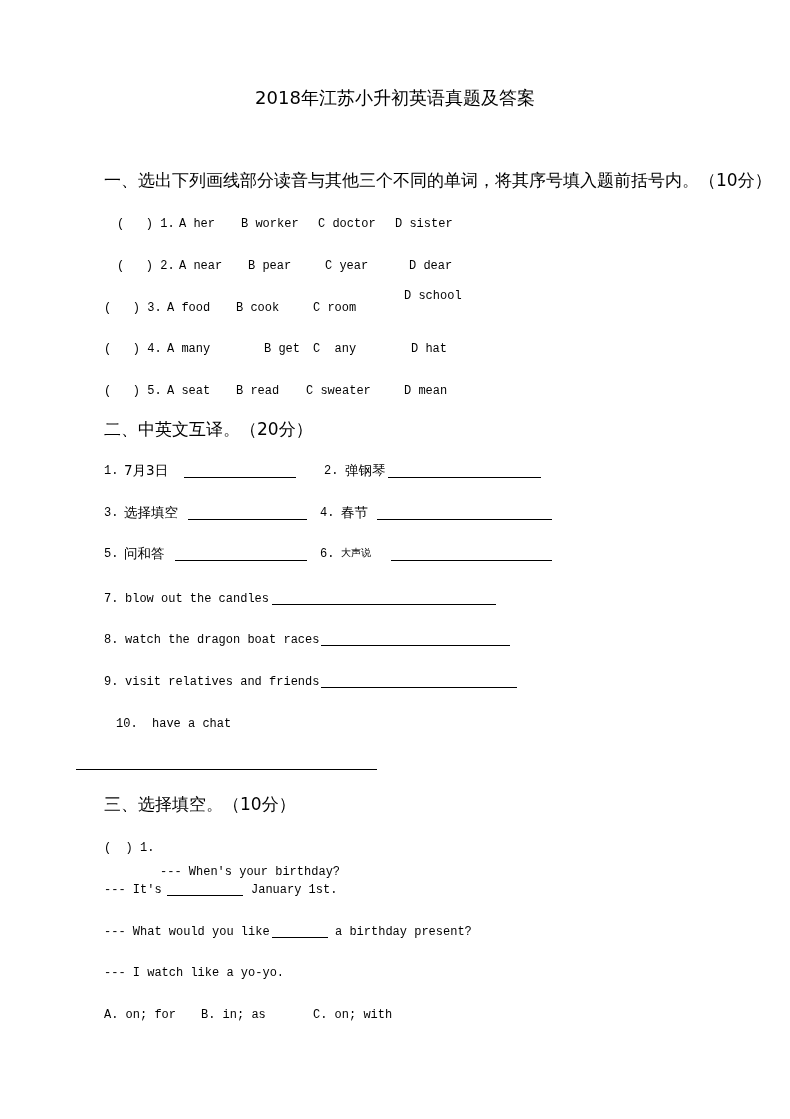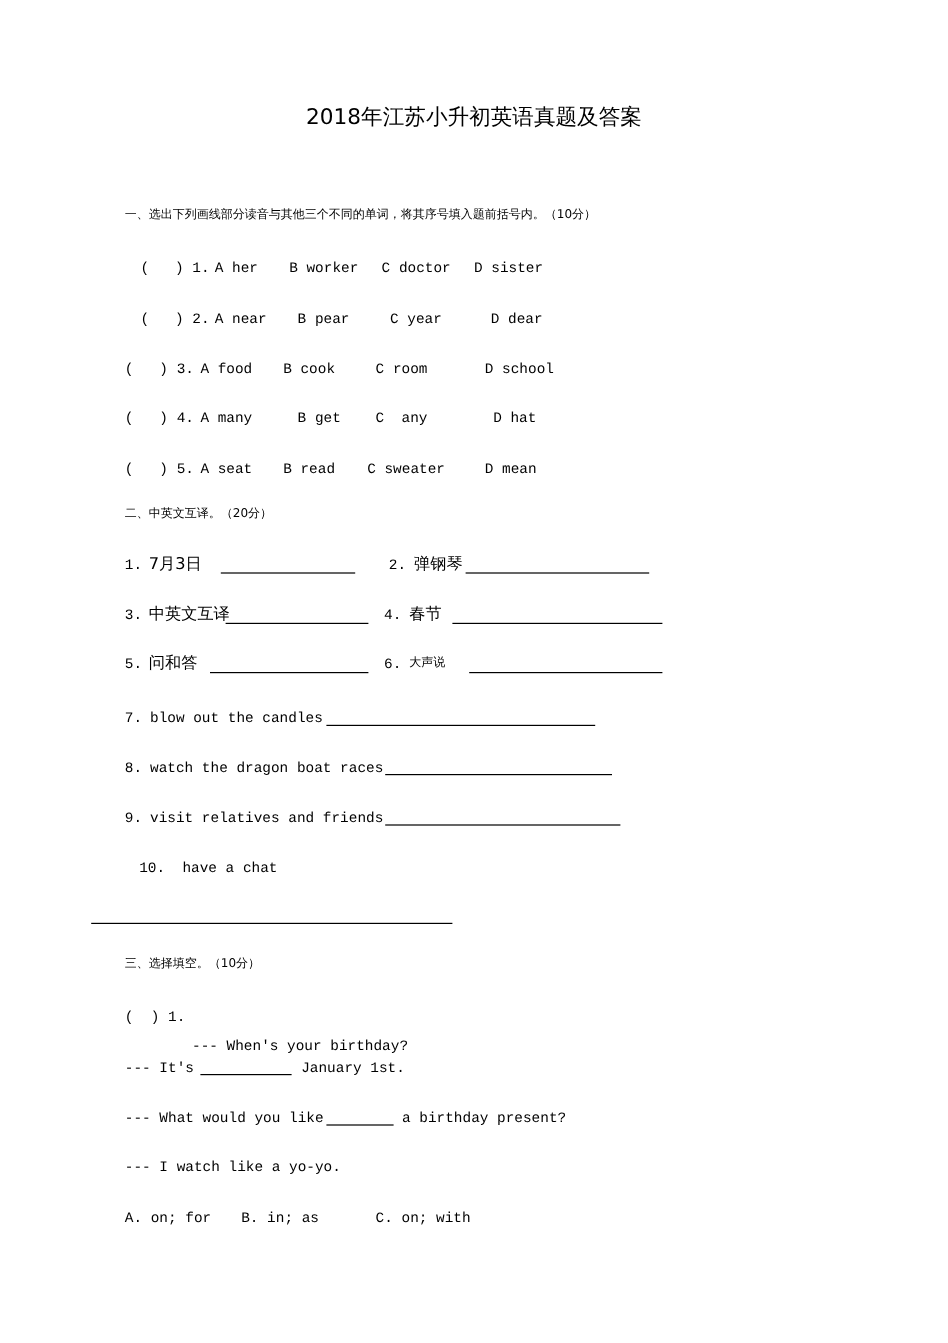--- a/index.html
+++ b/index.html
@@ -17,21 +17,21 @@
       font-size: 12px;
     }
     .abs { position: absolute; white-space: pre; line-height: 16px; }
     .cjk { font-family: "DejaVu Sans", "Liberation Sans", sans-serif; }
     .title {
       font-family: "DejaVu Sans", "Liberation Sans", sans-serif;
       font-size: 18px;
       line-height: 22px;
       left: 0; width: 790px; text-align: center; top: 87px;
     }
-    .section { font-size: 10px; line-height: 18px; }
+    .section { font-size: 17px; line-height: 18px; }
     .hrule {
       position: absolute;
       height: 0;
       border-top: 1px solid #000;
     }
     .opt { position: absolute; white-space: pre; line-height: 16px; }
   </style>
 </head>
 <body>
 
@@ -53,27 +53,27 @@
   <div class="opt" style="left:248px; top:258px;">B pear</div>
   <div class="opt" style="left:325px; top:258px;">C year</div>
   <div class="opt" style="left:409px; top:258px;">D dear</div>
 </div>
 
 <div>
   <div class="opt" style="left:104px; top:300px;">(   ) 3.</div>
   <div class="opt" style="left:167px; top:300px;">A food</div>
   <div class="opt" style="left:236px; top:300px;">B cook</div>
   <div class="opt" style="left:313px; top:300px;">C room</div>
-  <div class="opt" style="left:404px; top:300px;">D school</div>
+  <div class="opt" style="left:404px; top:288px;">D school</div>
 </div>
 
 <div>
   <div class="opt" style="left:104px; top:341px;">(   ) 4.</div>
   <div class="opt" style="left:167px; top:341px;">A many</div>
-  <div class="opt" style="left:248px; top:341px;">B get</div>
+  <div class="opt" style="left:264px; top:341px;">B get</div>
   <div class="opt" style="left:313px; top:341px;">C  any</div>
   <div class="opt" style="left:411px; top:341px;text-align:center;">D hat</div>
 </div>
 
 <div>
   <div class="opt" style="left:104px; top:383px;">(   ) 5.</div>
   <div class="opt" style="left:167px; top:383px;">A seat</div>
   <div class="opt" style="left:236px; top:383px;">B read</div>
   <div class="opt" style="left:306px; top:383px;">C sweater</div>
   <div class="opt" style="left:404px; top:383px;">D mean</div>
@@ -87,21 +87,21 @@
   <div class="hrule" style="left:184px; top:477px; width:112px;"></div>
 </div>
 <div>
   <div class="opt" style="left:324px; top:463px;">2.</div>
   <div class="opt cjk" style="left:345px; top:462px; font-size:13.5px;">弹钢琴</div>
   <div class="hrule" style="left:388px; top:477px; width:153px;"></div>
 </div>
 
 <div>
   <div class="opt" style="left:104px; top:505px;">3.</div>
-  <div class="opt cjk" style="left:124px; top:504px; font-size:13.5px;">中英文互译</div>
+  <div class="opt cjk" style="left:124px; top:504px; font-size:13.5px;">选择填空</div>
   <div class="hrule" style="left:188px; top:519px; width:119px;"></div>
 </div>
 <div>
   <div class="opt" style="left:320px; top:505px;">4.</div>
   <div class="opt cjk" style="left:341px; top:504px; font-size:13.5px;">春节</div>
   <div class="hrule" style="left:377px; top:519px; width:175px;"></div>
 </div>
 
 <div>
   <div class="opt" style="left:104px; top:546px;">5.</div>

